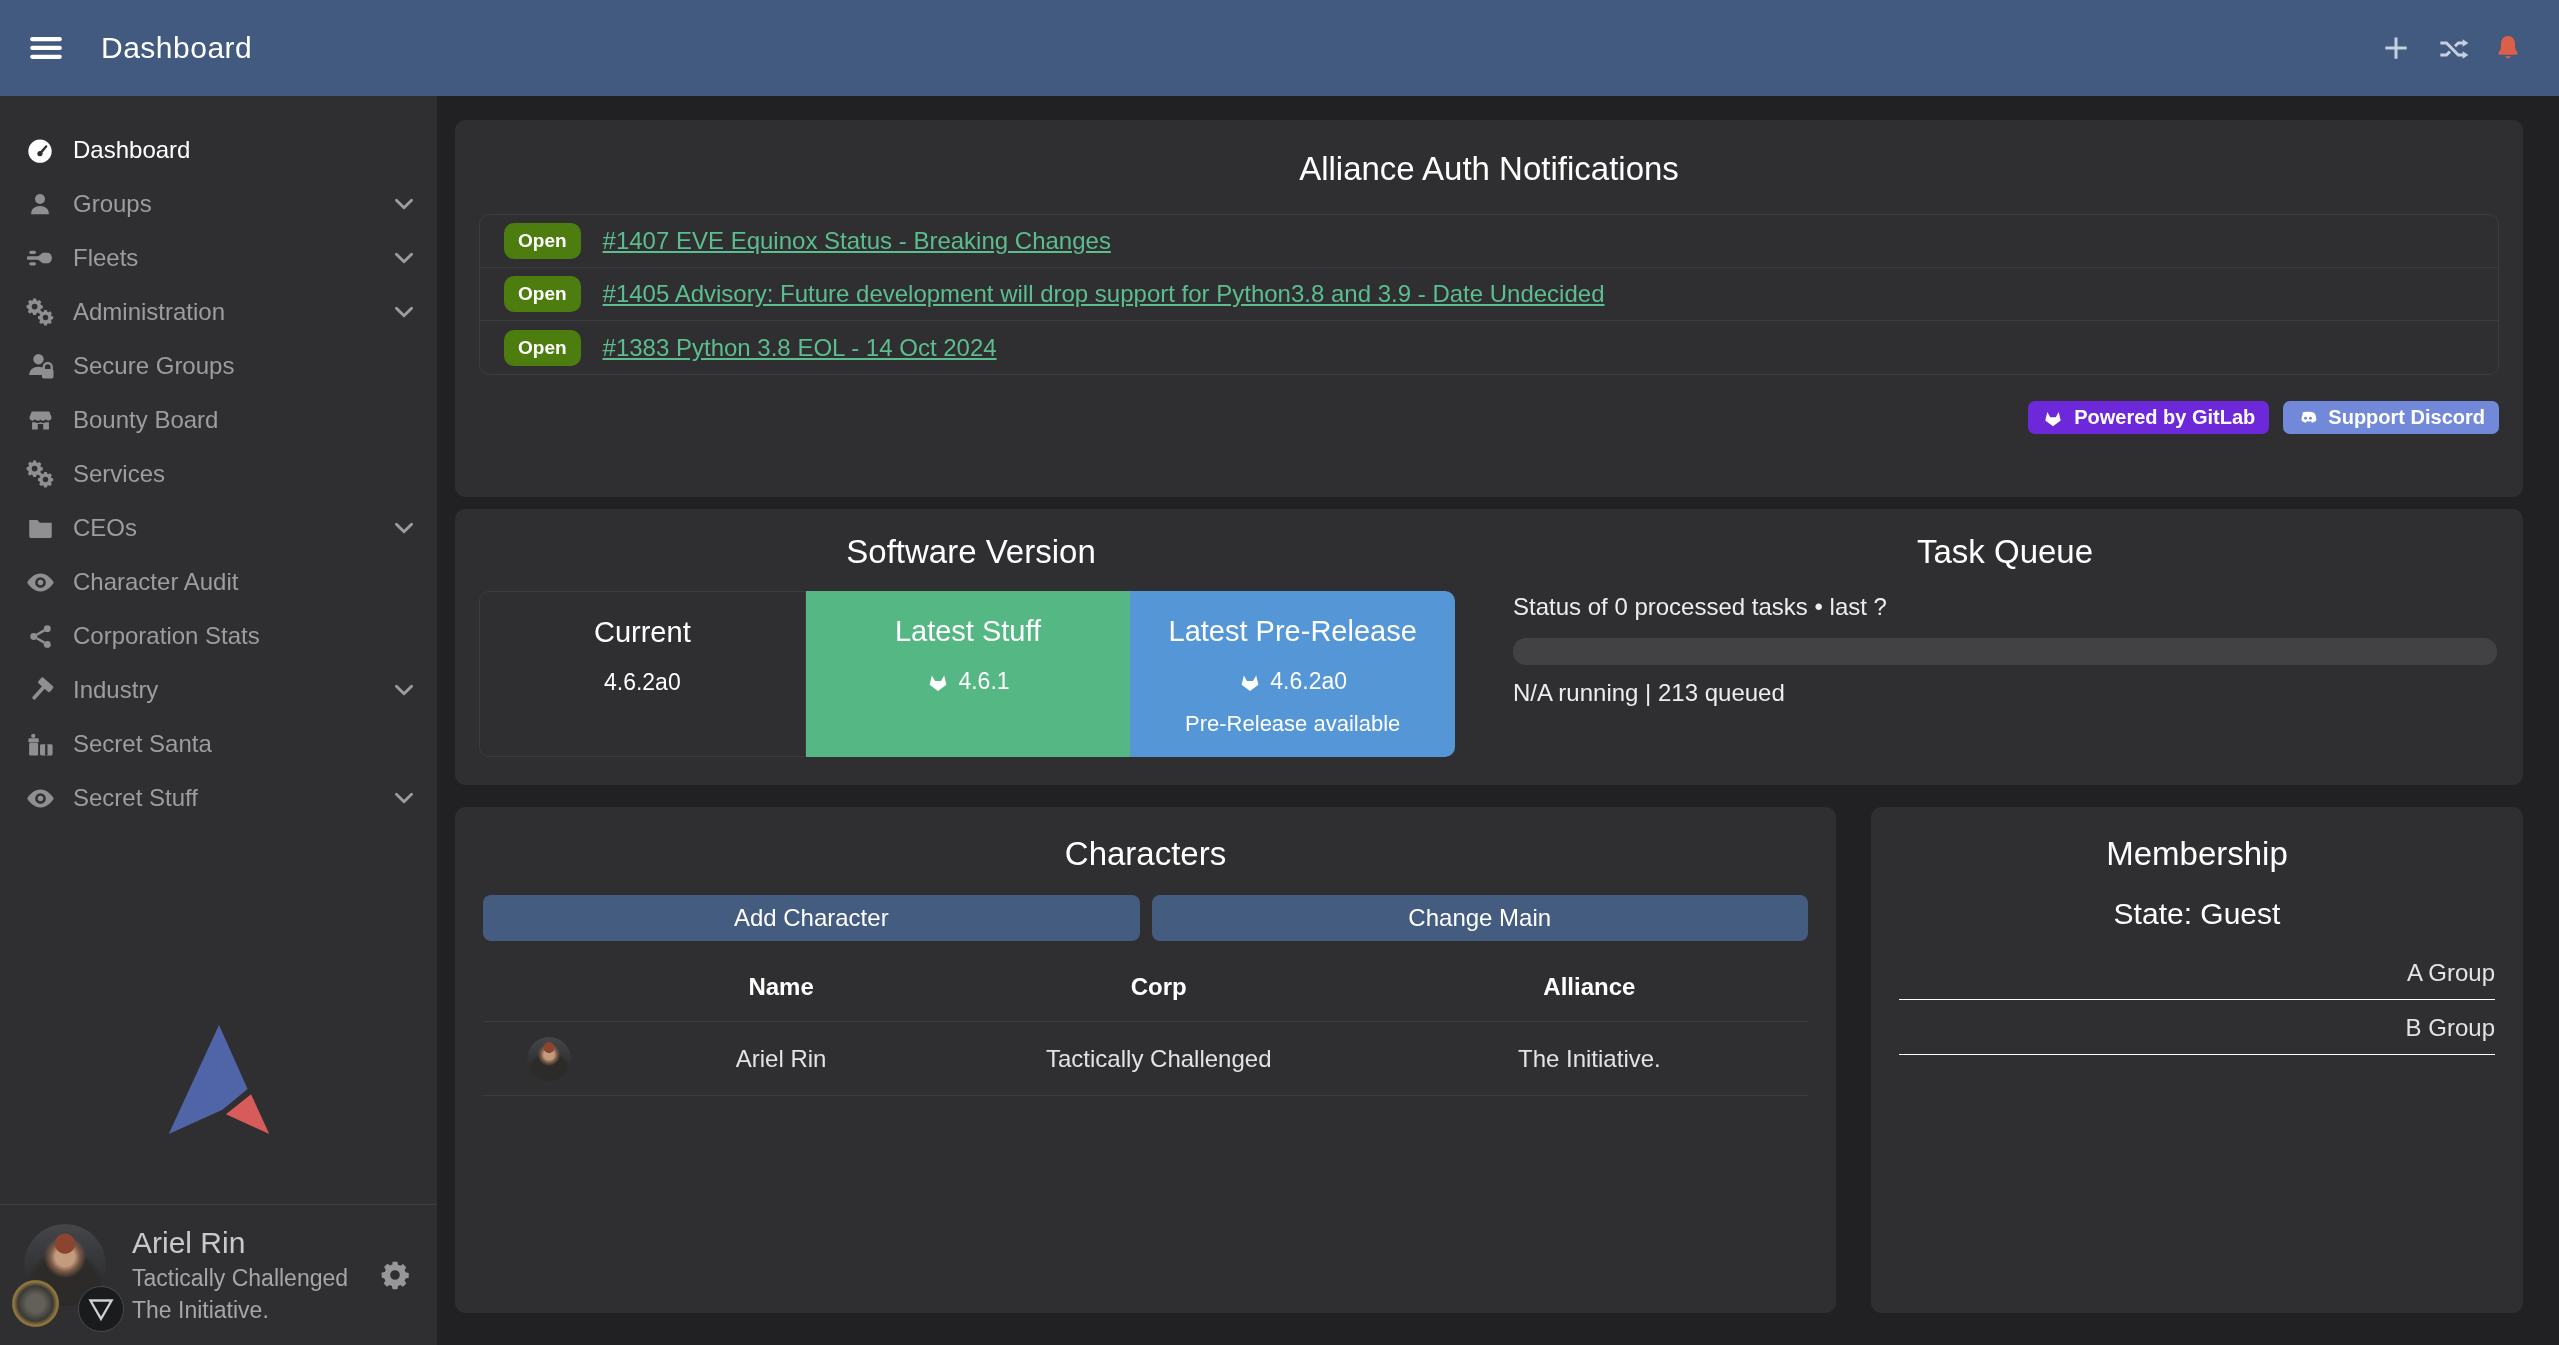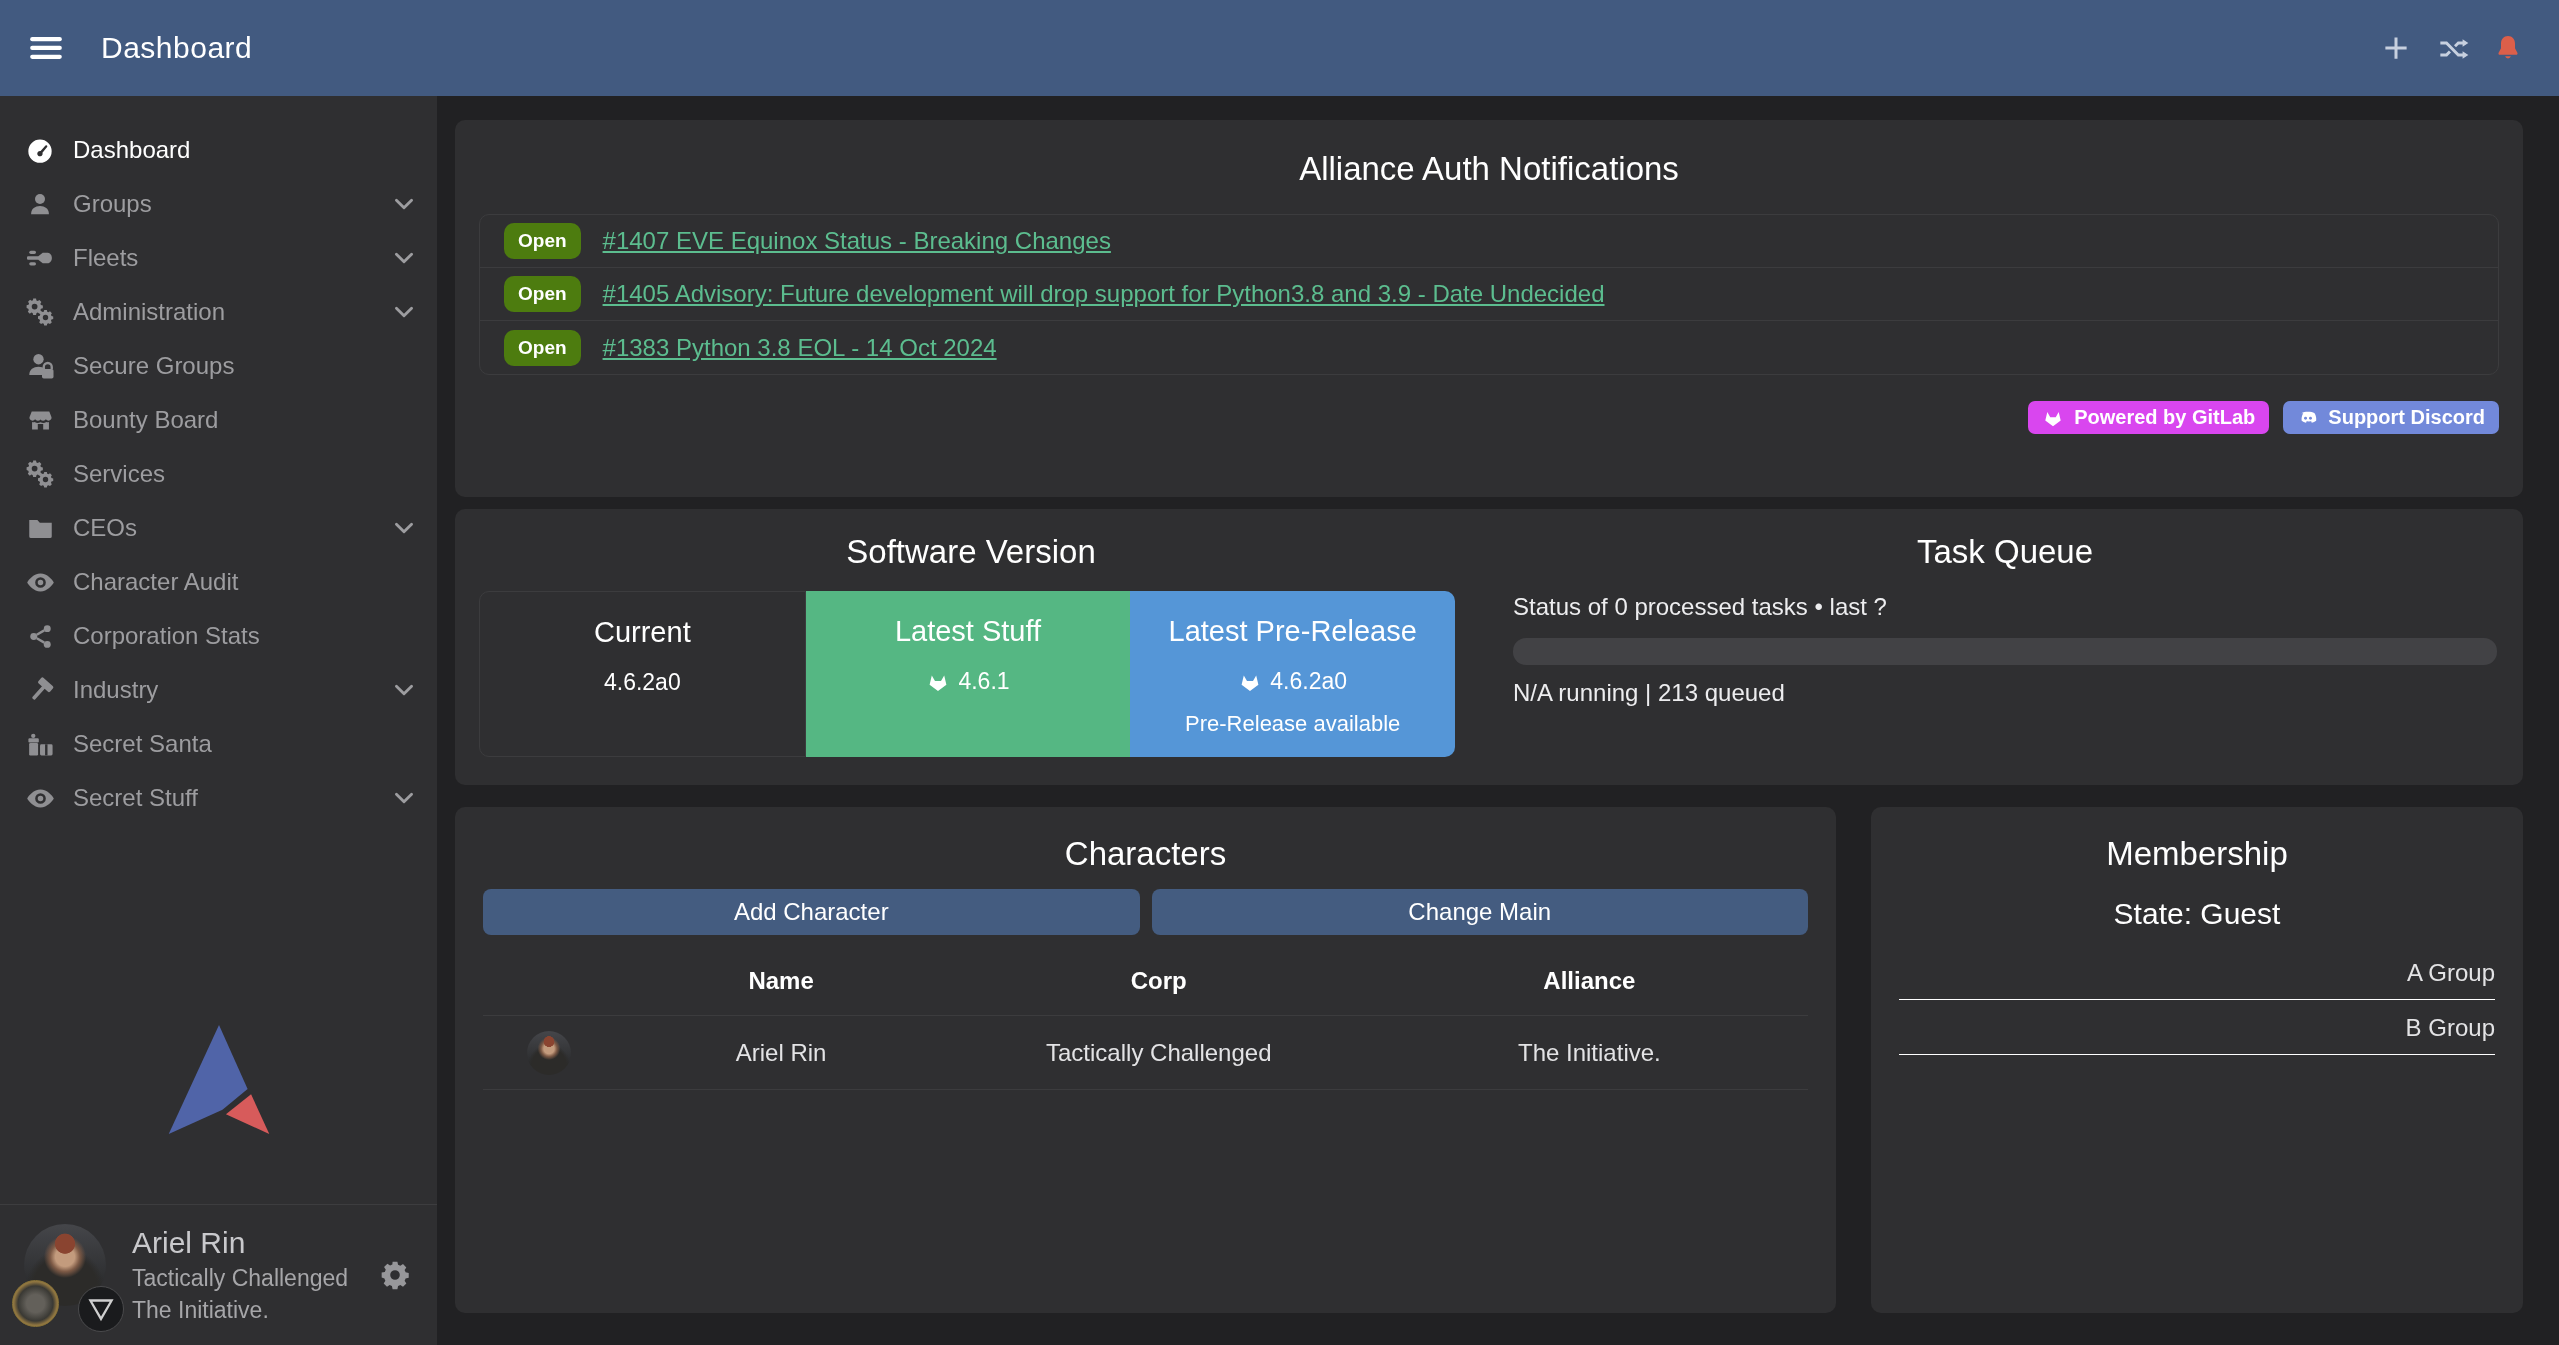--- a/index.html
+++ b/index.html
@@ -90,21 +90,21 @@
   .badge-open {
     background: #4d7c0f; color: #FFFFFF; font-size: 19px; font-weight: 700;
     padding: 7px 14px; border-radius: 10px; flex: none;
   }
   .notif-link { color: #5CBD8F; font-size: 24px; text-decoration: underline; margin-left: 22px; cursor: pointer; }
   .brand-row { display: flex; justify-content: flex-end; gap: 14px; margin-top: 26px; }
   .brand-badge {
     height: 33px; border-radius: 7px; color: #FFFFFF; font-size: 20px; font-weight: 700;
     display: flex; align-items: center; gap: 9px; padding: 0 14px; cursor: pointer;
   }
-  .brand-gitlab { background: #d946ef; gap: 10px; }
+  .brand-gitlab { background: #6d28d9; gap: 10px; }
   .brand-discord { background: #7289DA; }
   .brand-badge svg { width: 22px; height: 22px; color:#FFFFFF; }
 
   
   .card-sv { height: 276px; margin-top: 12px; display: flex; }
   .sv-half { width: 50%; padding: 24px 26px 0 24px; }
   .version-block { display: flex; height: 166px; margin: 20px 8px 0 0; }
   .v-cell { flex: 1; display: flex; flex-direction: column; align-items: center; padding-top: 24px; color: #FFFFFF; }
   .v-current { border: 1px solid #3C3C3E; border-radius: 10px 0 0 10px; }
   .v-stable { background: #55B783; }
@@ -115,21 +115,21 @@
   .v-note { font-size: 22px; margin-top: 16px; }
 
   .tq-status { font-size: 24px; margin-top: 22px; color: #EDEDEF; }
   .tq-bar { height: 27px; background: #424245; border-radius: 13px; margin-top: 17px; position: relative; overflow: hidden; }
   .tq-fill { height: 100%; width: 0%; background: #5596D7; }
   .tq-queue { font-size: 24px; margin-top: 14px; color: #EDEDEF; }
 
   
   .row3 { display: flex; gap: 35px; margin-top: 22px; }
   .card-chars { width: 1381px; height: 506px; padding: 28px 28px; }
-  .btn-row { display: flex; gap: 12px; margin-top: 16px; align-items: center; }
+  .btn-row { display: flex; gap: 12px; margin-top: 22px; align-items: center; }
   .btn {
     flex: 1; height: 46px; background: #445C80; border: none; border-radius: 8px;
     color: #FFFFFF; font-size: 24px; font-family: inherit; cursor: pointer;
   }
   table.char-table { width: 100%; border-collapse: collapse; margin-top: 10px; }
   .char-table th { font-size: 24px; font-weight: 700; color: #FFFFFF; padding: 22px 0 20px; text-align: center; }
   .char-table td { font-size: 24px; color: #E3E3E5; text-align: center; border-top: 1px solid #3C3C3E; height: 74px; }
   .char-table td.b-line { border-bottom: 1px solid #3C3C3E; }
   .row-portrait { width: 44px; height: 44px; margin: 0 auto; }
 

